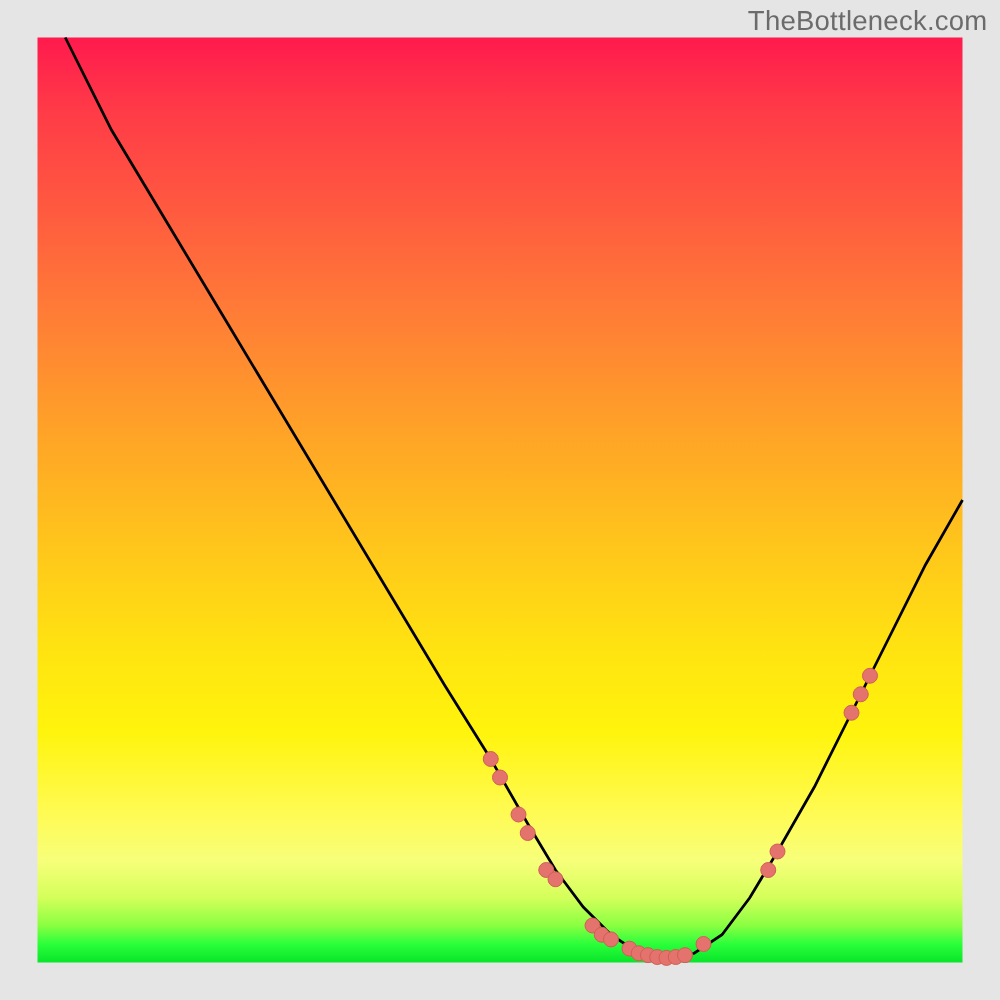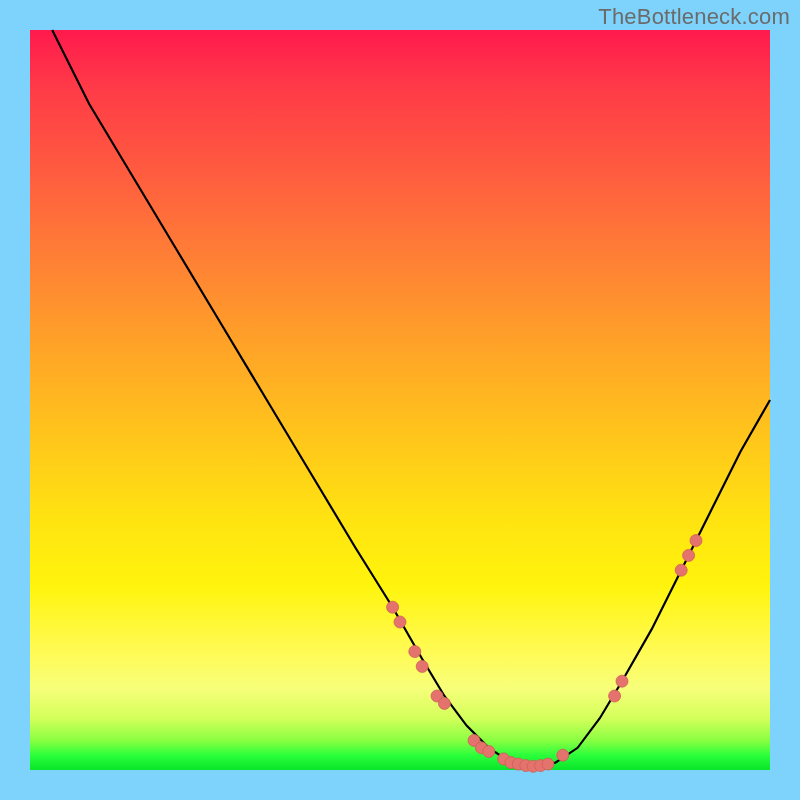--- a/index.html
+++ b/index.html
@@ -10,21 +10,21 @@
     background: #000000;
     overflow: hidden;
     font-family: Arial, Helvetica, sans-serif;
   }
   .frame {
     position: absolute;
     left: 0;
     top: 0;
     width: 800px;
     height: 800px;
-    background: #7dd3fc;
+    background: #e5e5e5;
   }
   .plot-bg {
     position: absolute;
     left: 30px;
     top: 30px;
     width: 740px;
     height: 740px;
     
     background: linear-gradient(to bottom,
       #ff1a4d 0%,

